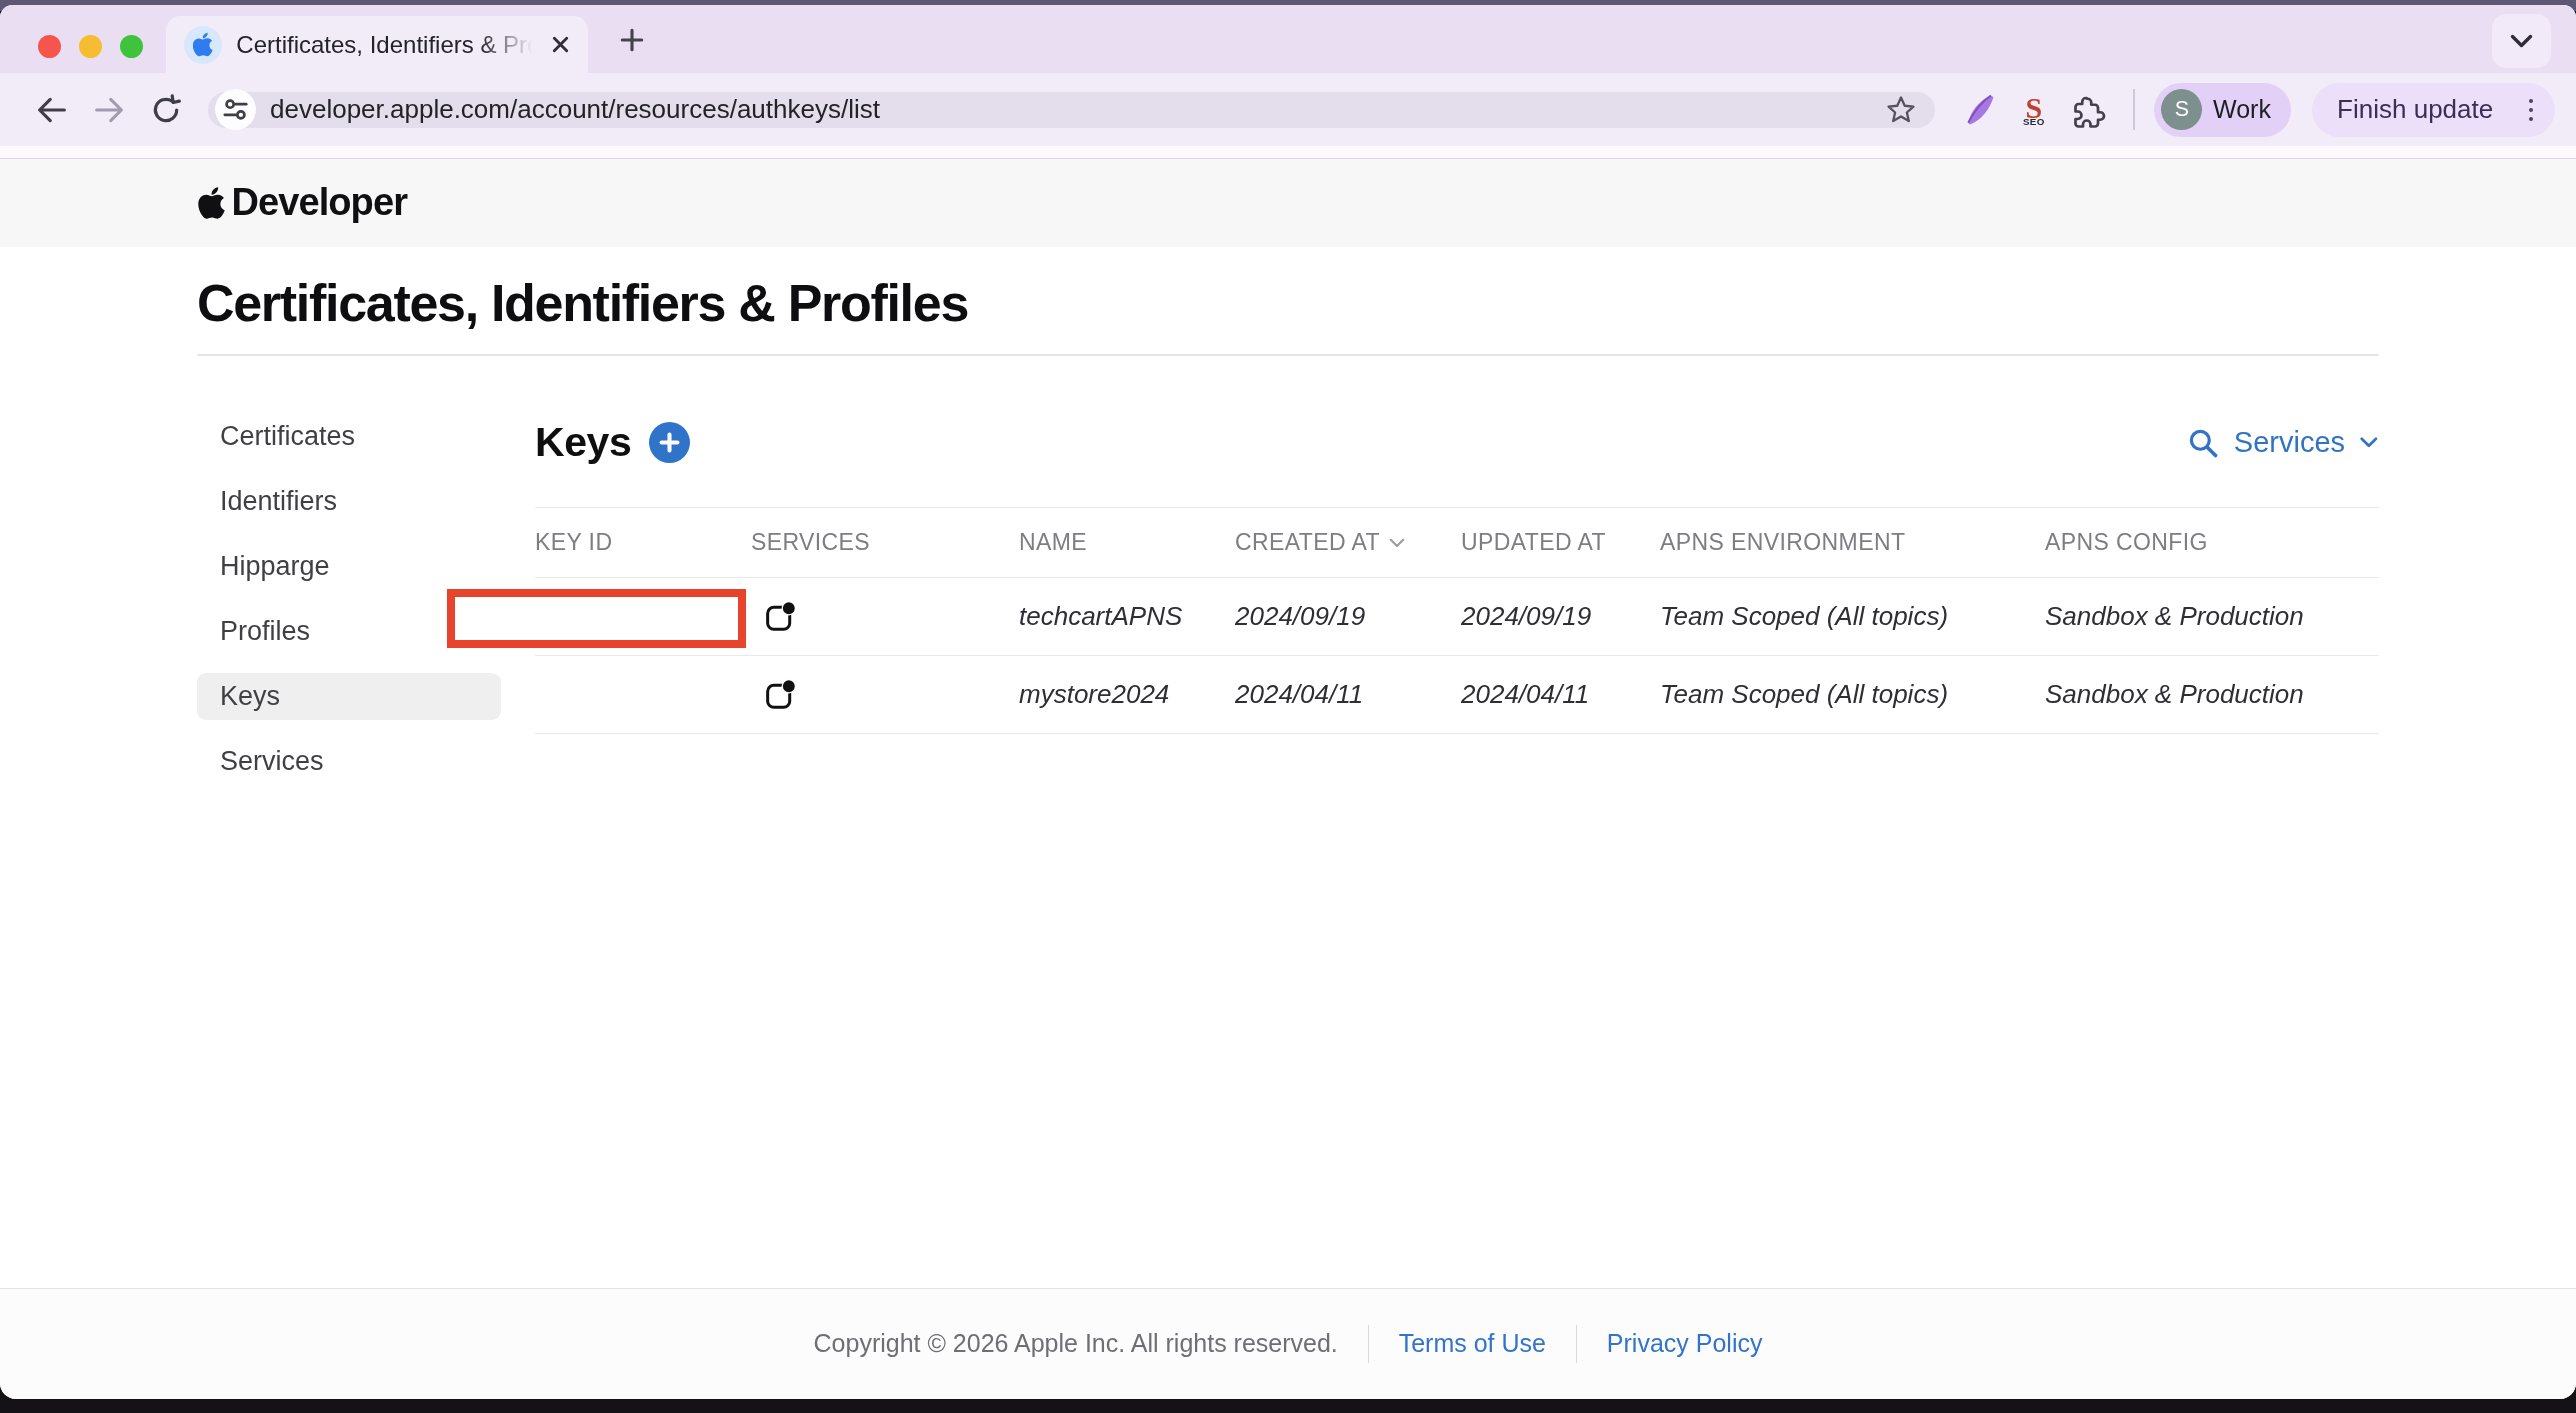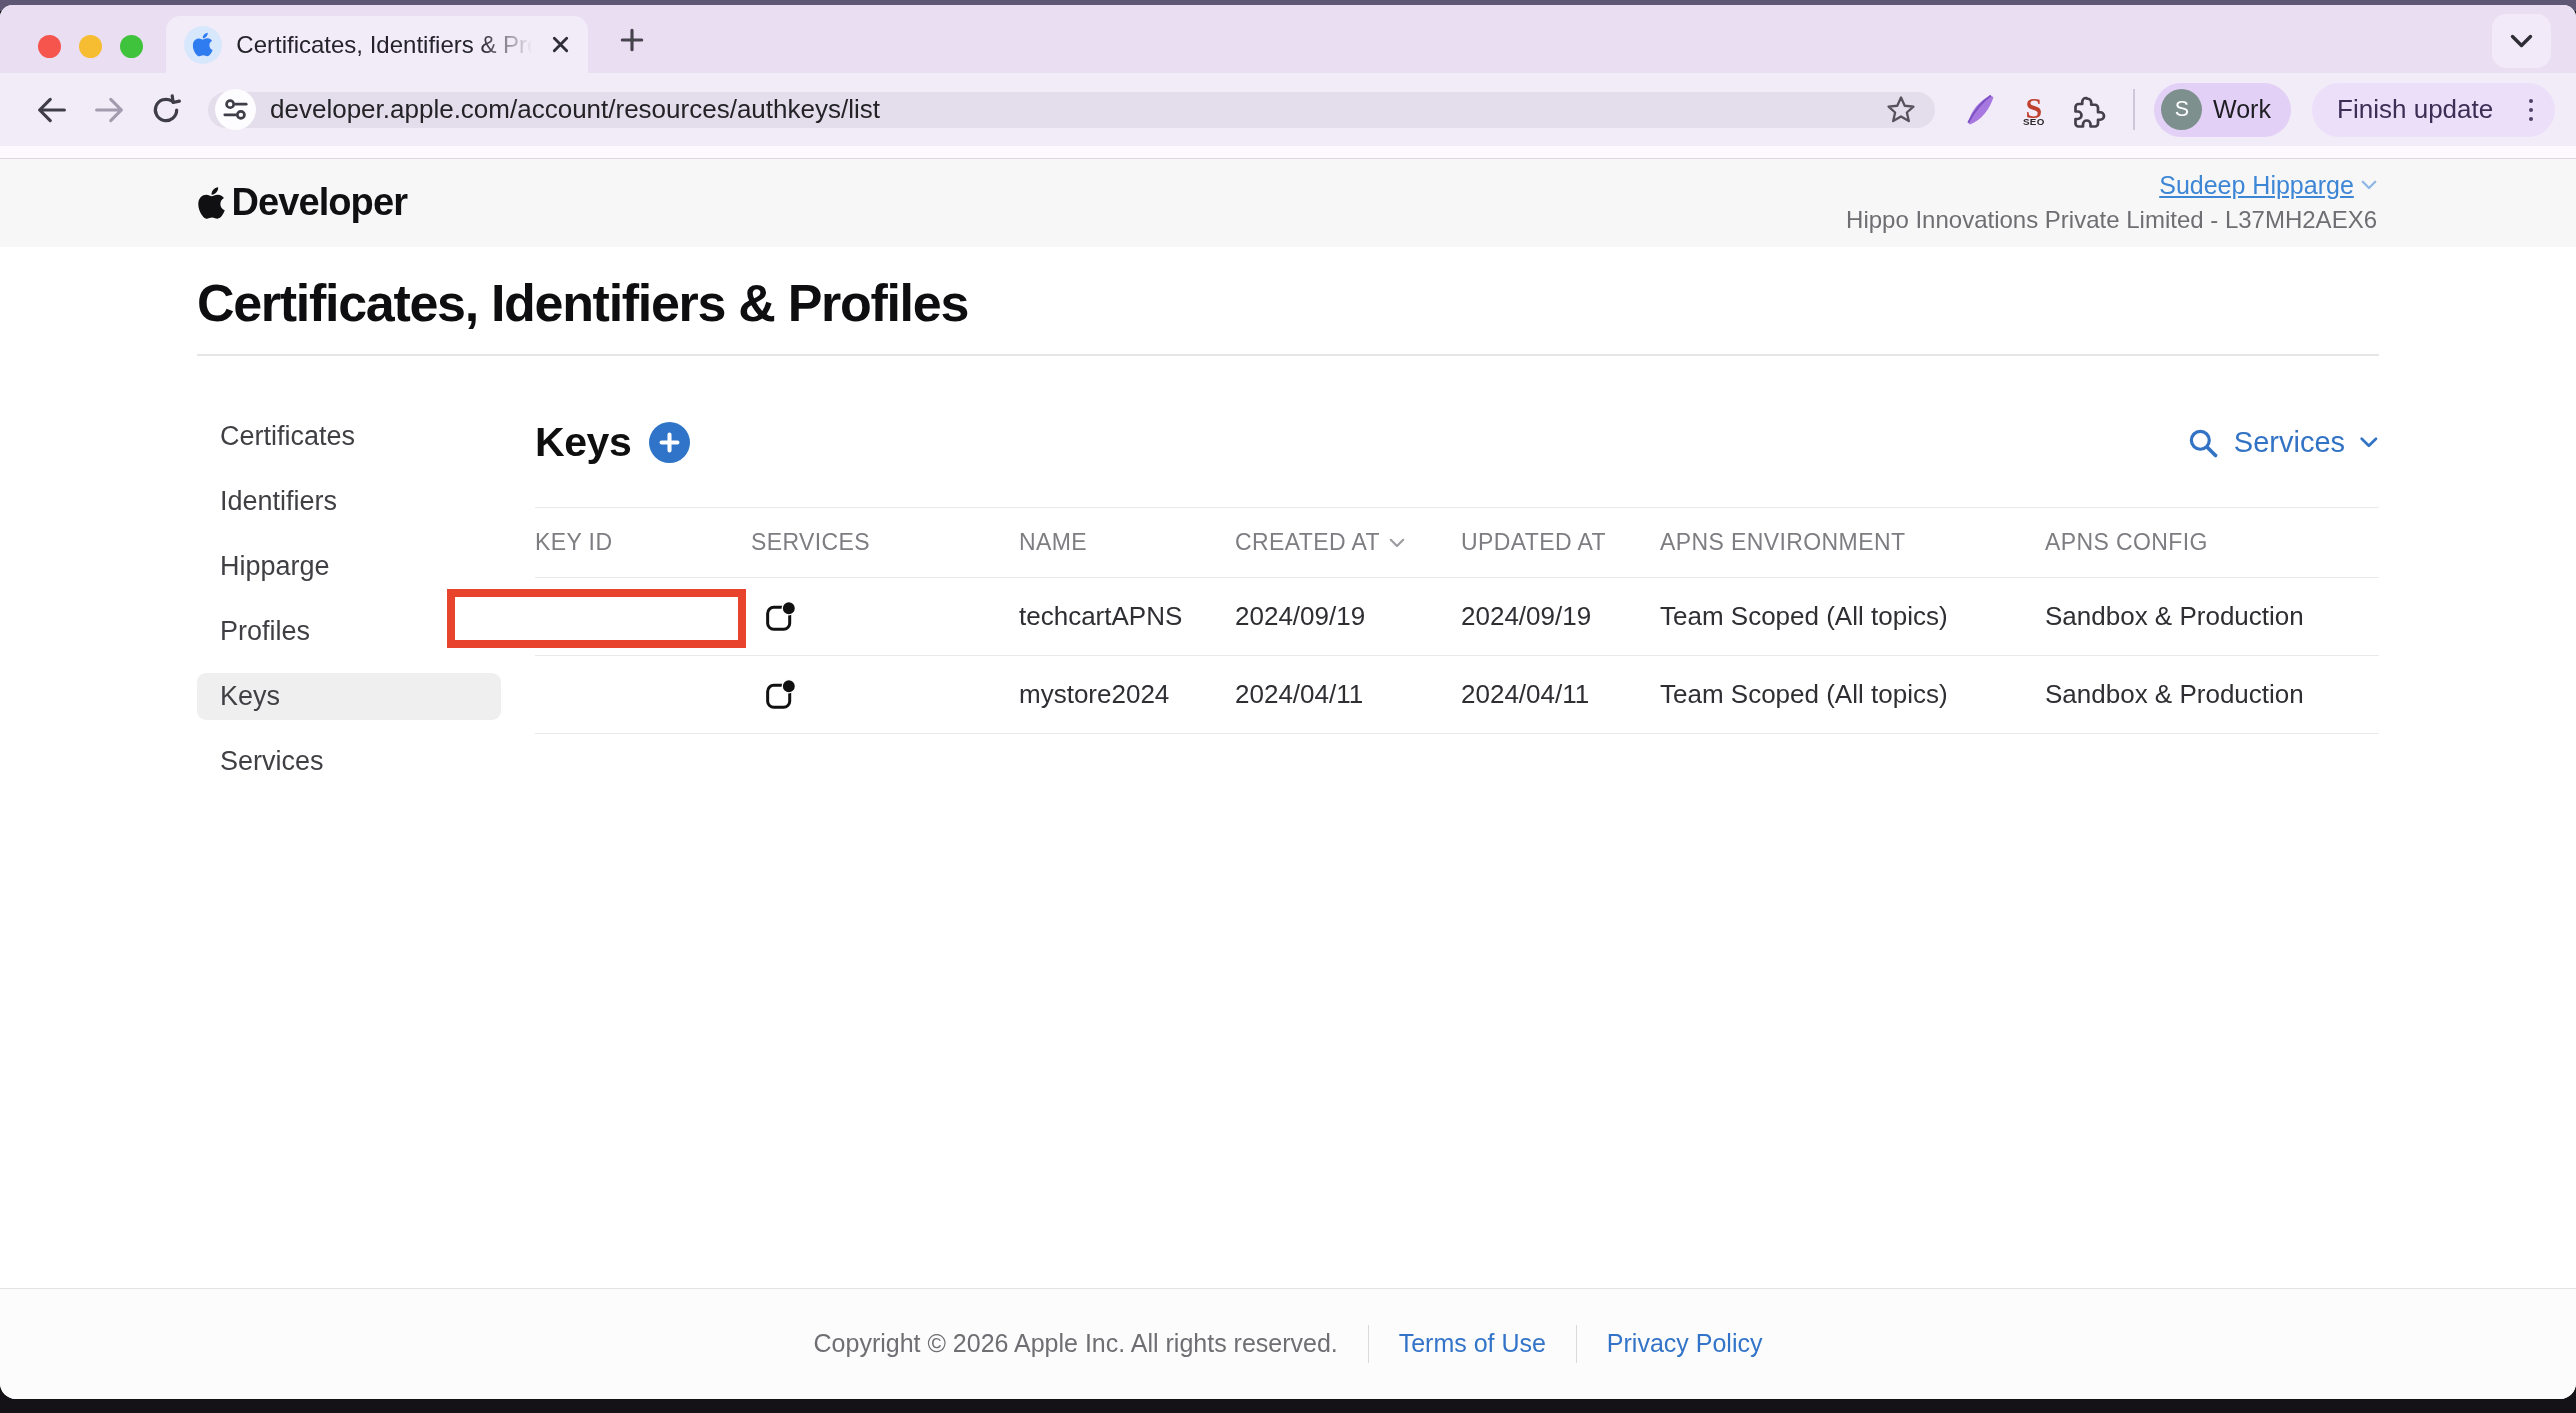--- a/index.html
+++ b/index.html
@@ -81,21 +81,21 @@
   .plus-btn { width:41px; height:41px; border-radius:50%; background:#2f74c9; display:flex; align-items:center; justify-content:center; border:none; }
   .services-filter { display:flex; align-items:center; gap:14.3px; }
   .services-filter-label { font-size:29px; color:#3373c4; }
   
   .table { margin-top:41px; border-top:0.9px solid #e9e9ec; }
   .trow { display:grid; grid-template-columns:216px 268px 216px 226px 199px 385px 1fr; border-bottom:0.9px solid #e9e9ec; }
   .trow.head { height:70px; }
   .trow.data { height:78px; }
   .cell { display:flex; align-items:center; position:relative; padding-right:14.3px; }
   .head .cell { font-size:23px; color:#7d7d82; letter-spacing:0.4px; gap:9px; }
-  .data .cell { font-size:26px; color:#2e2e33; }
+  .data .cell { font-size:26px; color:#2e2e33;font-style:italic; }
   .svc-cell { padding-left:14.3px; }
   .redaction { position:absolute; left:-88px; top:10.7px; width:299px; height:59px; border:8px solid #e8432c; background:#fff; z-index:3; }
   
   .page-footer { height:111px; background:#fcfcfd; border-top:0.9px solid #e3e3e6; display:flex; align-items:center; justify-content:center; flex:0 0 auto; }
   .copyright { font-size:25px; color:#6e6e73; }
   .vsep { width:0.9px; height:38px; background:#d9d9de; margin:0 30px; }
   .footer-link { font-size:25px; color:#3374c8; text-decoration:none; }
   .hidden-defs { position:absolute; width:0; height:0; overflow:hidden; }
 </style>
 </head>
@@ -208,29 +208,20 @@
   </div>
 
   <div class="infobar"></div>
 
   <div class="site-header">
     <div class="brand">
       <svg width="29" height="36" viewBox="0 0 384 512" fill="#101013">
           <use href="#apple"></use>
         </svg>
       <span class="brand-text">Developer</span>
-    </div>
-    <div class="account">
-      <a class="account-link" href="#">
-        <span>Sudeep Hipparge</span>
-        <svg width="16" height="10.7" viewBox="0 0 18 12">
-            <path d="M2 2 L9 9 L16 2" fill="none" stroke="#8fb7e6" stroke-width="2.6" stroke-linecap="round" stroke-linejoin="round"></path>
-          </svg>
-      </a>
-      <div class="team-line">Hippo Innovations Private Limited - L37MH2AEX6</div>
     </div>
   </div>
 
   <div class="content">
     <h1 class="page-title">Certificates, Identifiers &amp; Profiles</h1>
     <div class="title-rule"></div>
     <div class="body-row">
       <nav class="sidebar" id="sidebar">
           <div class="side-item">Certificates</div>
           <div class="side-item">Identifiers</div>

